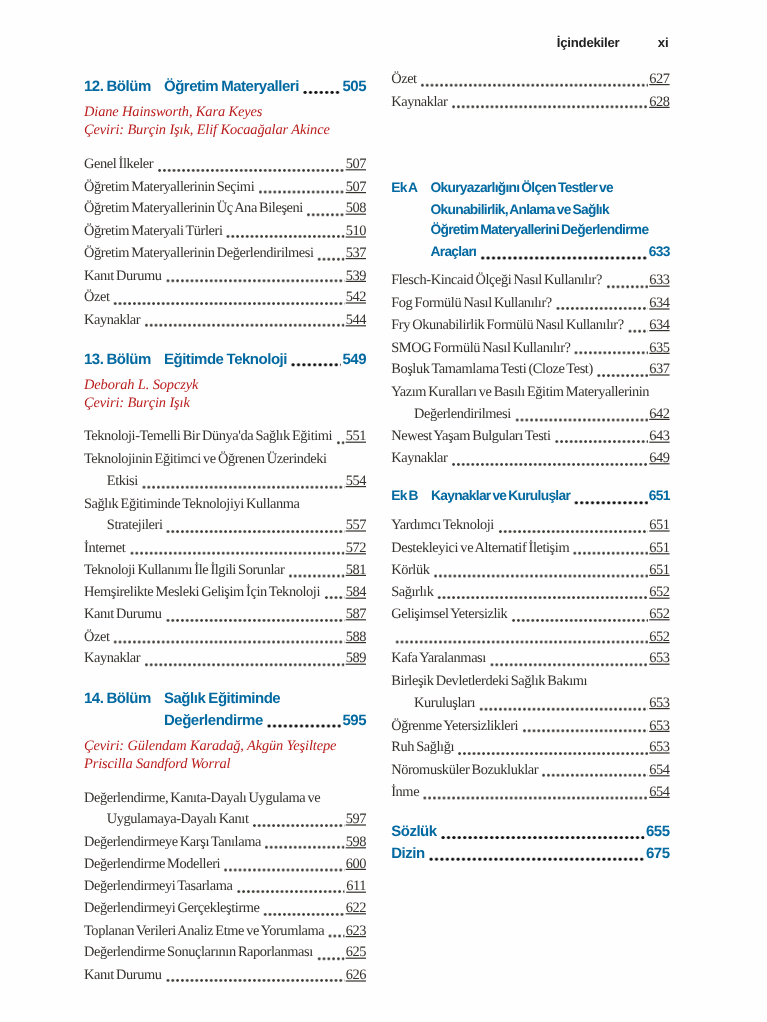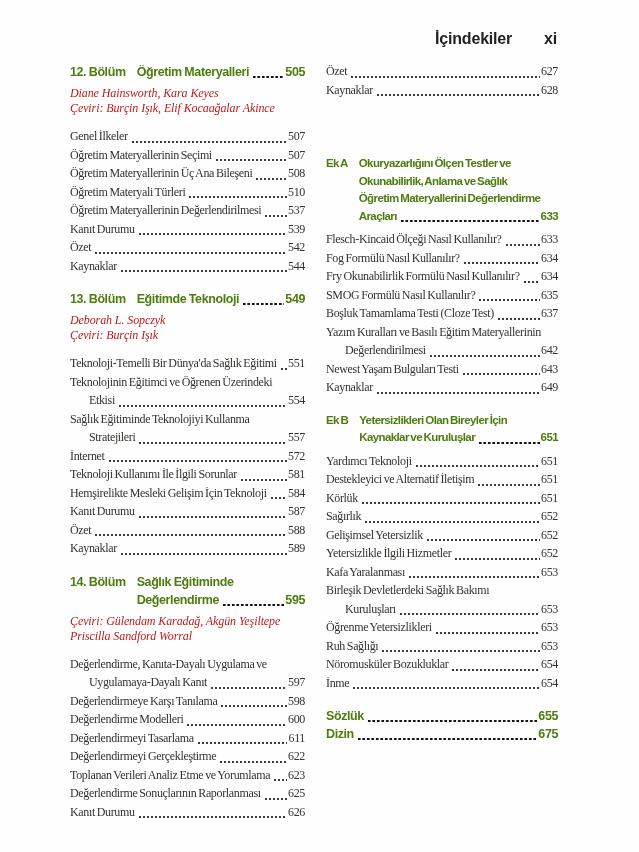--- a/index.html
+++ b/index.html
@@ -12,33 +12,33 @@
   .page { position:absolute; inset:0; background:#fefefe; }
 
   .col { position:absolute; }
   .col-left  { left:70px;  top:63px; width:235px; }
   .col-right { left:326px; top:30px; width:232px; }
 
   
   .runhead {
     display:flex; justify-content:flex-end; align-items:baseline; gap:32px;
     font-family:"Liberation Sans", sans-serif; font-weight:bold;
-    font-size:16px; letter-spacing:-0.2px; color:#222;
+    font-size:11px; letter-spacing:-0.2px; color:#222;
     margin-bottom:14px; padding-right:1px;
   }
 
   
   .sec { margin-top:15px; }
   .sec:first-child { margin-top:0; }
   .sec.gap-lg { margin-top:56px; }
 
   .heading {
     display:flex; align-items:flex-start;
     font-family:"Liberation Sans", sans-serif; font-weight:bold;
-    color:#4d7c0f; font-size:12.5px; line-height:18px;
+    color:#0369a1; font-size:12.5px; line-height:18px;
     letter-spacing:-0.4px; word-spacing:-0.5px;
     margin-bottom:5px;
   }
   .sec.compact .heading { font-size:11.5px; letter-spacing:-0.6px; word-spacing:-1px; line-height:17.5px; }
   .label { flex:0 0 auto; margin-right:11px; white-space:nowrap; }
   .tlines { flex:1 1 auto; min-width:0; }
   .hline { display:flex; align-items:baseline;text-align:right; }
   .htxt { white-space:nowrap; }
   .hpg { flex:0 0 auto; }
 
@@ -58,21 +58,21 @@
   .authors {
     font-style:italic; font-size:12px; line-height:15px;
     letter-spacing:-0.1px; color:#b91c1c; margin:3px 0 11px 0;
   }
 
   
   .entries { font-size:12px; line-height:18.5px; letter-spacing:-0.35px; word-spacing:-0.8px; }
   .row { display:flex; align-items:baseline; }
   .row .txt { white-space:nowrap; }
   .row.indent { padding-left:19px; }
-  .pg { flex:0 0 auto; }
+  .pg { flex:0 0 auto;text-decoration:underline; }
 </style>
 </head>
 <body>
 
 <div class="page">
 
   <div class="col col-left">
     <div>
   <section class="sec">
     <div class="heading">
@@ -419,24 +419,20 @@
           <span class="pg">649</span>
         </div>
       </div>
   </section>
 
   <section class="sec compact">
     <div class="heading">
       <span class="label">Ek B</span>
       <div class="tlines">
 
-          <div class="hline">
-            <span class="htxt">Yetersizlikleri Olan Bireyler İçin</span>
-
-          </div>
 
           <div class="hline">
             <span class="htxt">Kaynaklar ve Kuruluşlar</span>
             <span class="dots"></span>
             <span class="hpg">651</span>
           </div>
         </div>
     </div>
 
     <div class="entries">
@@ -465,21 +461,20 @@
           <span class="pg">652</span>
         </div>
 
         <div class="row">
           <span class="txt">Gelişimsel Yetersizlik</span>
           <span class="dots"></span>
           <span class="pg">652</span>
         </div>
 
         <div class="row">
-          <span class="txt">Yetersizlikle İlgili Hizmetler</span>
           <span class="dots"></span>
           <span class="pg">652</span>
         </div>
 
         <div class="row">
           <span class="txt">Kafa Yaralanması</span>
           <span class="dots"></span>
           <span class="pg">653</span>
         </div>
 

